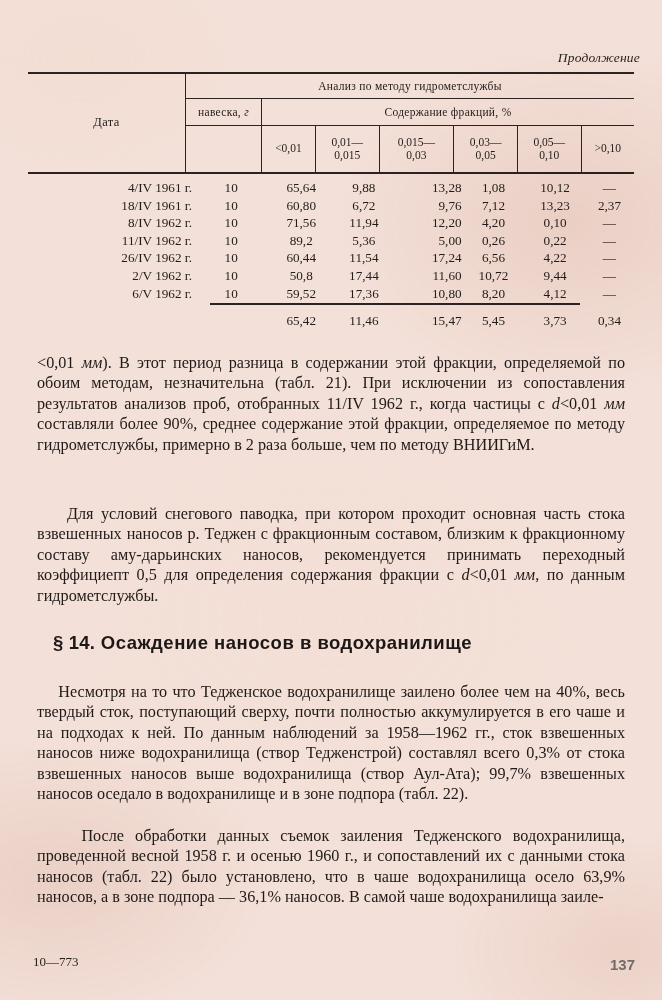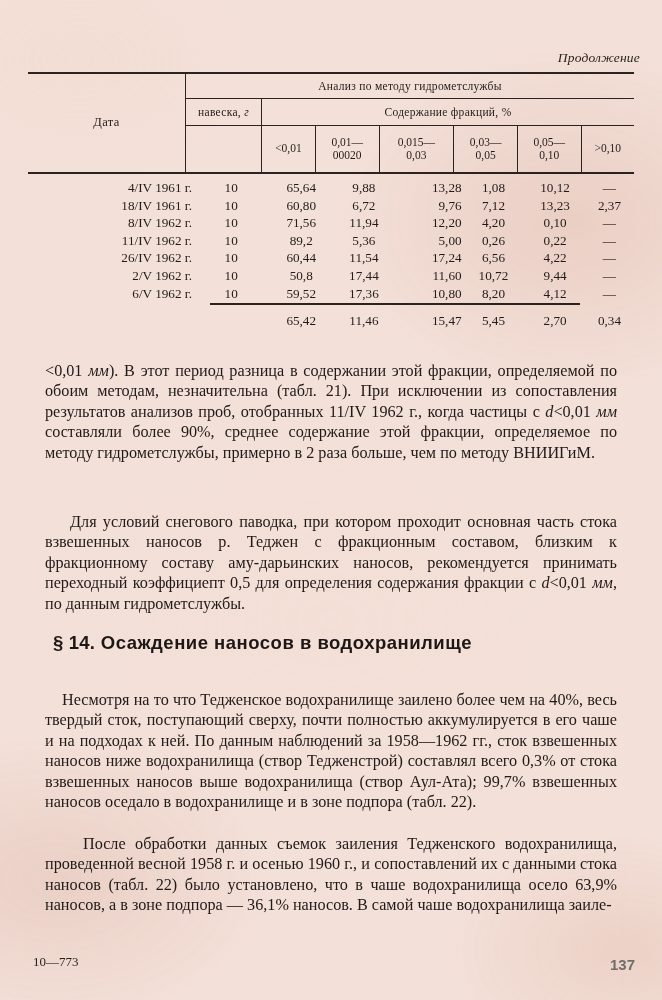--- a/index.html
+++ b/index.html
@@ -178,21 +178,21 @@
   .body-text {
     position: absolute;
     left: 33px;
     width: 596px;
     font-size: 16.2px;
     line-height: 20.4px;
     text-align: justify;
     text-justify: inter-word;
     color: #201a18;
   }
-  .body-text p { margin: 12px; }
+  .body-text p { margin: 4px; }
   .ital { font-style: italic; }
 
   .para-1 { top: 349px; }
   .para-2 { top: 500px; }
 
   
   .sec-head {
     position: absolute;
     left: 53px;
     top: 632px;
@@ -250,21 +250,21 @@
         <td class="hdr-soderzh hdr-cell" colspan="6">Содержание фракций, %</td>
       </tr>
       <tr>
         <td class="hdr-blank-naveska"></td>
         <td class="frac first">
           <div>&lt;0,01</div>
           <div></div>
         </td>
         <td class="frac">
           <div>0,01—</div>
-          <div>00020</div>
+          <div>0,015</div>
         </td>
         <td class="frac">
           <div>0,015—</div>
           <div>0,03</div>
         </td>
         <td class="frac">
           <div>0,03—</div>
           <div>0,05</div>
         </td>
         <td class="frac">
@@ -364,21 +364,21 @@
   <div class="totals">
     <table class="totals-tbl">
         <tbody id="totalbody">
           <tr>
             <td class="c-date"></td>
             <td class="c-nav"></td>
             <td class="c-f0">65,42</td>
             <td class="c-f1">11,46</td>
             <td class="c-f2">15,47</td>
             <td class="c-f3">5,45</td>
-            <td class="c-f4">2,70</td>
+            <td class="c-f4">3,73</td>
             <td class="c-f5">0,34</td>
           </tr>
         </tbody>
       </table>
   </div>
 
   <div class="body-text para-1">
     <p><span>&lt;0,01 </span><span class="ital">мм</span><span>). В этот период разница в содержании этой фракции, определяемой по обоим методам, незначительна (табл. 21). При исключении из сопоставления результатов анализов проб, отобранных 11/IV 1962 г., когда частицы с </span><span class="ital">d</span><span>&lt;0,01 </span><span class="ital">мм</span><span> составляли более 90%, среднее содержание этой фракции, определяемое по методу гидрометслужбы, примерно в 2 раза больше, чем по методу ВНИИГиМ.</span></p>
   </div>
 

